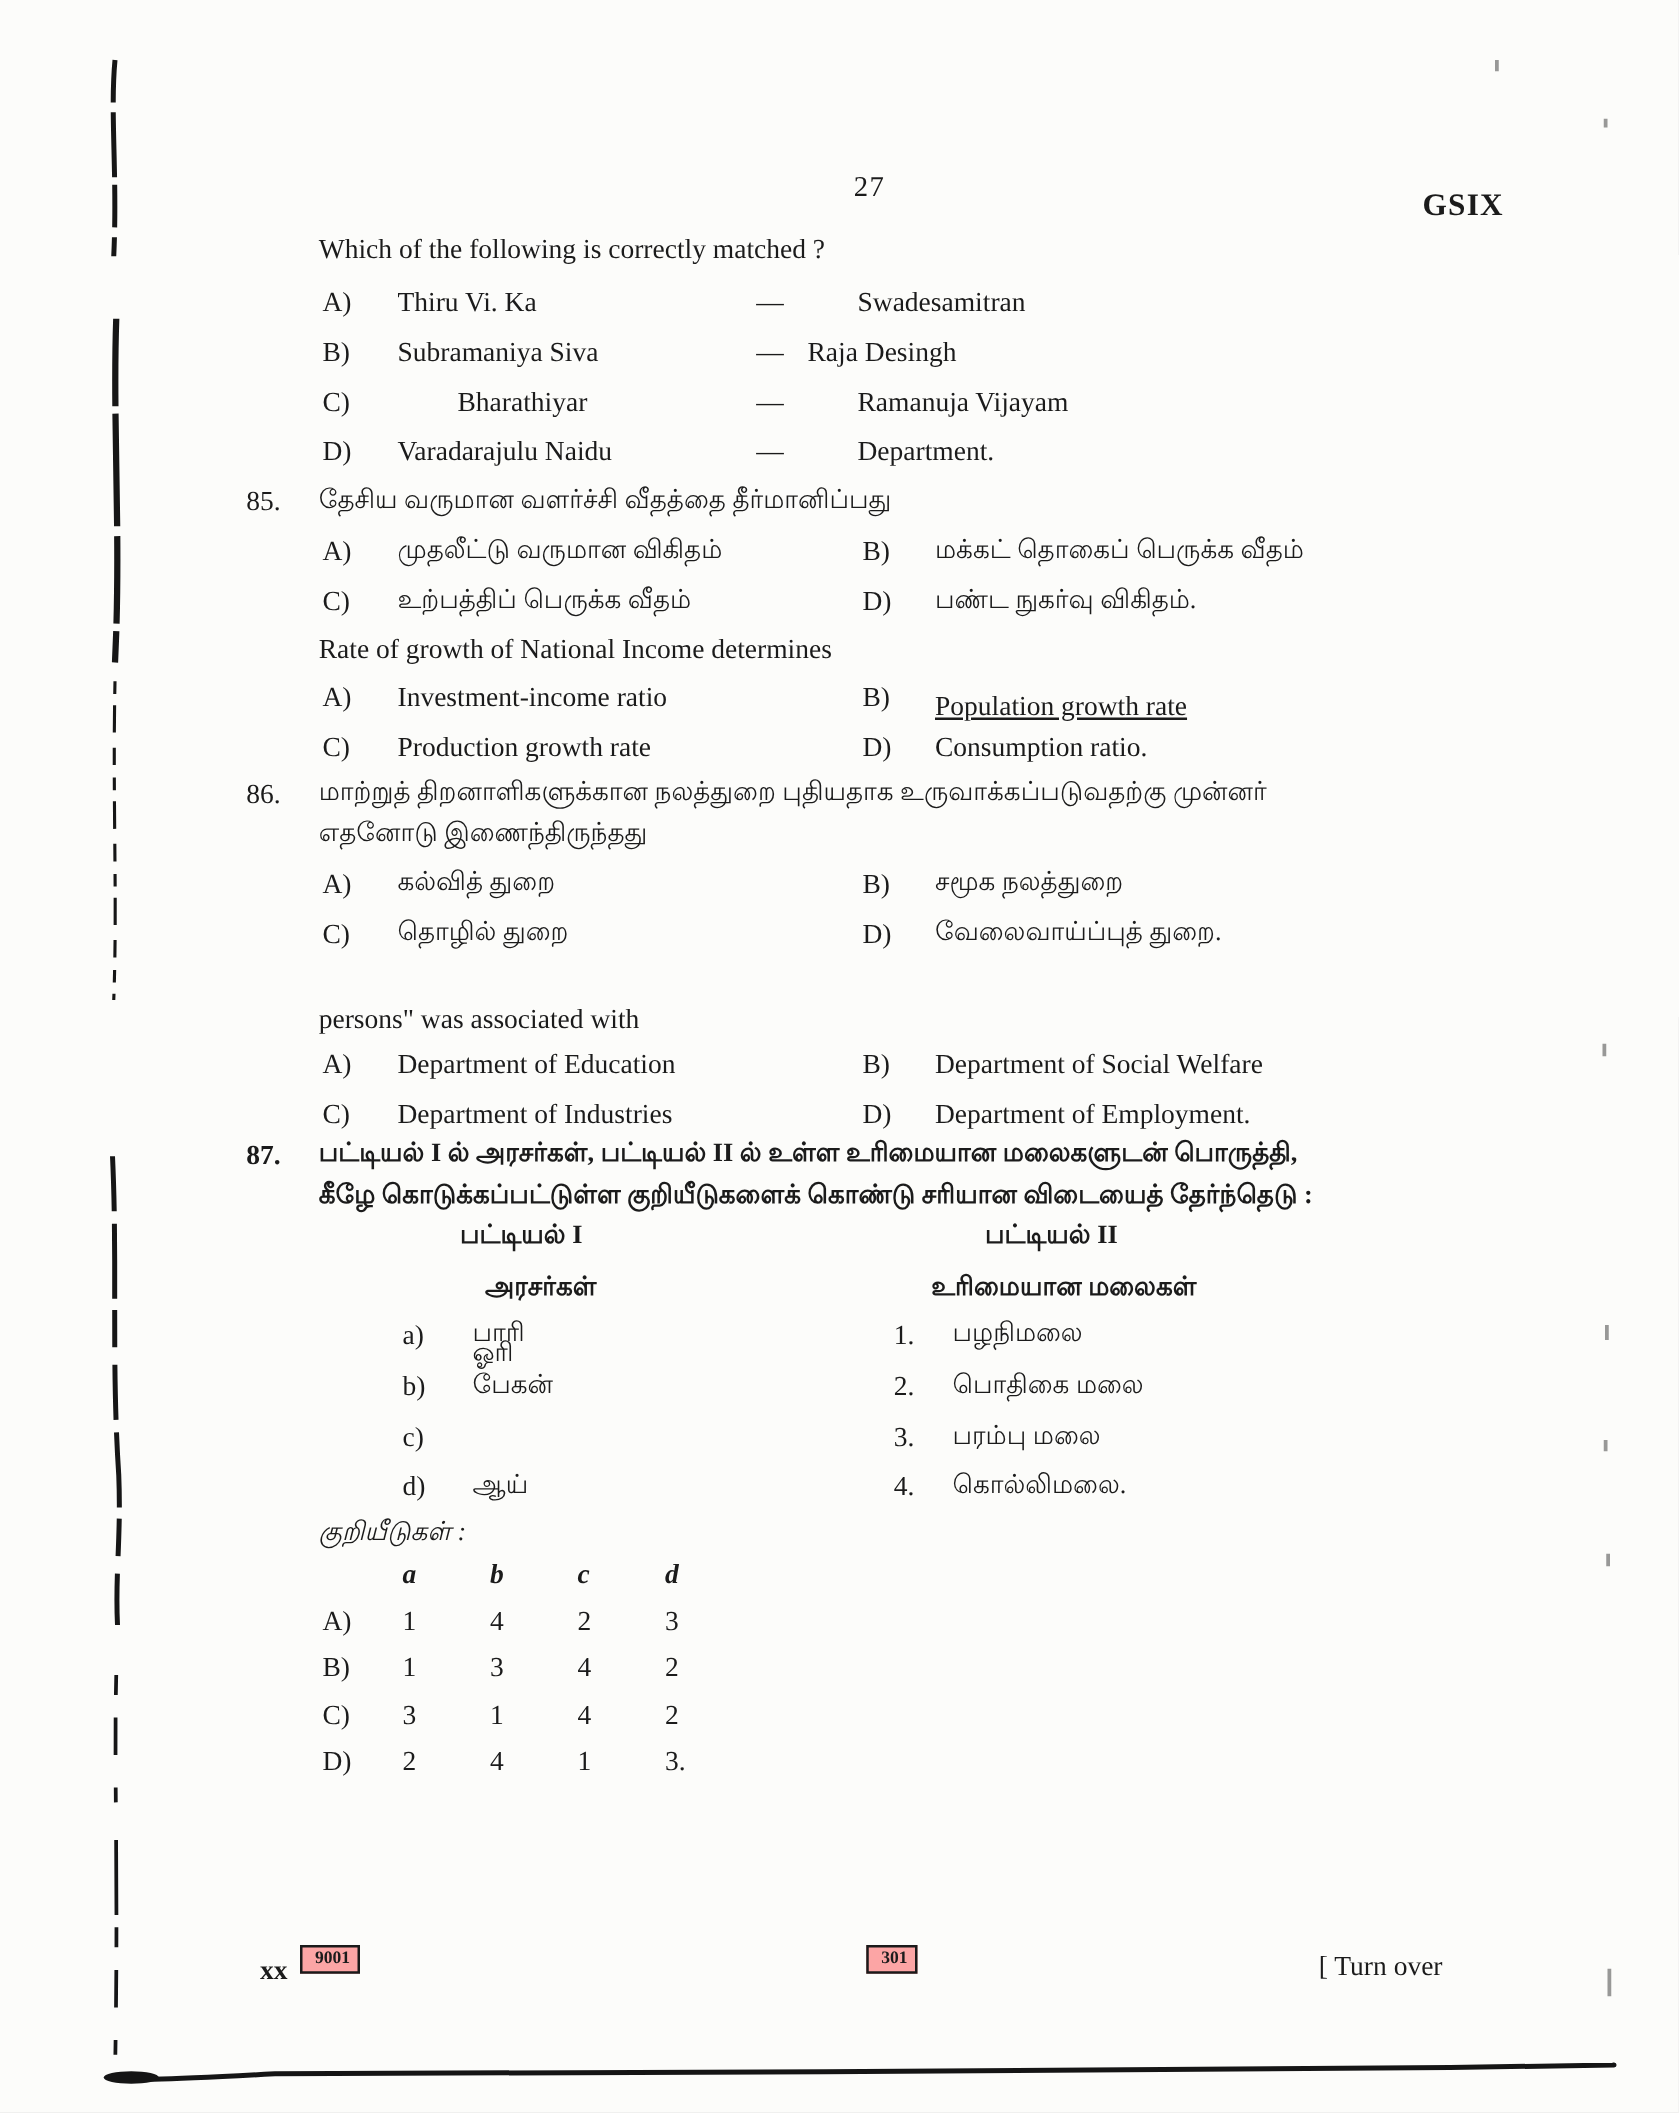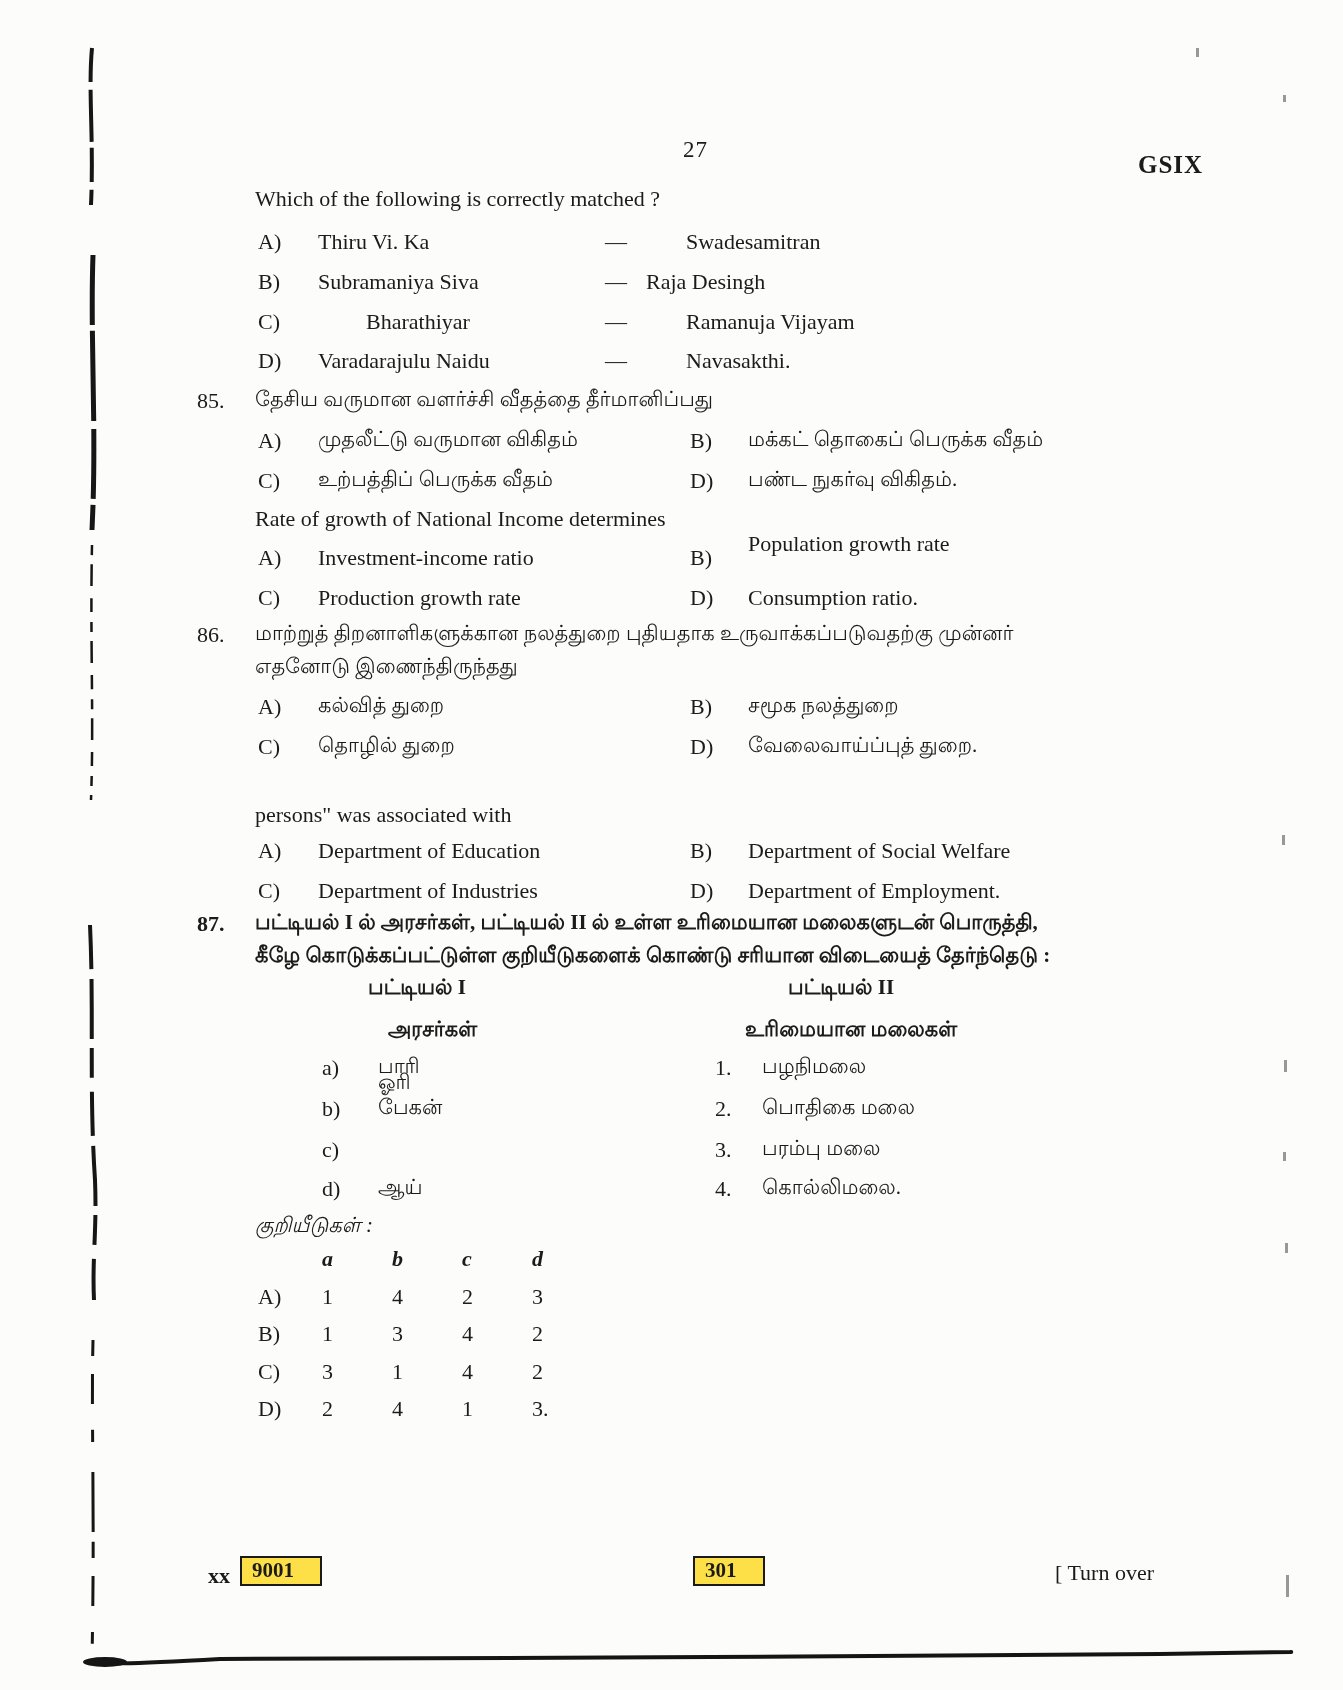--- a/index.html
+++ b/index.html
@@ -15,23 +15,23 @@
   .t { position:absolute; white-space:nowrap; line-height:1; }
   .en { font-size:22px; }
   .ta { font-size:21px; }
   .b  { font-weight:bold; }
   .i  { font-style:italic; }
   .pgnum { font-size:23px; letter-spacing:1px; }
   .code-hd { font-size:25px; font-weight:bold; letter-spacing:1px; }
   .box {
     display:inline-block;
     border:2px solid #1a1a1a;
-    padding:2px 26px 3px 10px;
-    font-weight:bold; font-size:21px;
-    background:#fde047;
+    padding:2px 6px 3px 10px;
+    font-weight:bold; font-size:14px;
+    background:#fca5a5;
   }
   .speck { position:absolute; background:#555; opacity:.6; }
   .deco  { position:absolute; }
 </style>
 </head>
 <body>
 
 <div class="page">
 
   <svg class="deco" width="40" height="1690" viewBox="0 0 40 1690" style="left:70px; top:0;">
@@ -69,41 +69,41 @@
   <span class="t en" style="left:646px; top:271px;">Raja Desingh</span>
 
   <span class="t en" style="left:258px; top:311px;">C)</span>
   <span class="t en" style="left:318px; top:311px;margin-left:48px;">Bharathiyar</span>
   <span class="t en" style="left:605px; top:311px;">—</span>
   <span class="t en" style="left:686px; top:311px;">Ramanuja Vijayam</span>
 
   <span class="t en" style="left:258px; top:350px;">D)</span>
   <span class="t en" style="left:318px; top:350px;">Varadarajulu Naidu</span>
   <span class="t en" style="left:605px; top:350px;">—</span>
-  <span class="t en" style="left:686px; top:350px;">Navasakthi.</span>
+  <span class="t en" style="left:686px; top:350px;">Department.</span>
 
   <span class="t en" style="left:197px; top:390px;">85.</span>
   <span class="t ta" style="left:255px; top:389px;">தேசிய வருமான வளர்ச்சி வீதத்தை தீர்மானிப்பது</span>
 
   <span class="t en" style="left:258px; top:430px;">A)</span>
   <span class="t ta" style="left:318px; top:429px;">முதலீட்டு வருமான விகிதம்</span>
   <span class="t en" style="left:690px; top:430px;">B)</span>
   <span class="t ta" style="left:748px; top:429px;">மக்கட் தொகைப் பெருக்க வீதம்</span>
 
   <span class="t en" style="left:258px; top:470px;">C)</span>
   <span class="t ta" style="left:318px; top:469px;">உற்பத்திப் பெருக்க வீதம்</span>
   <span class="t en" style="left:690px; top:470px;">D)</span>
   <span class="t ta" style="left:748px; top:469px;">பண்ட நுகர்வு விகிதம்.</span>
 
   <span class="t en" style="left:255px; top:508px;">Rate of growth of National Income determines</span>
 
   <span class="t en" style="left:258px; top:547px;">A)</span>
   <span class="t en" style="left:318px; top:547px;">Investment-income ratio</span>
   <span class="t en" style="left:690px; top:547px;">B)</span>
-  <span class="t en" style="left:748px; top:533px;">Population growth rate</span>
+  <span class="t en" style="left:748px; top:554px;text-decoration:underline;">Population growth rate</span>
 
   <span class="t en" style="left:258px; top:587px;">C)</span>
   <span class="t en" style="left:318px; top:587px;">Production growth rate</span>
   <span class="t en" style="left:690px; top:587px;">D)</span>
   <span class="t en" style="left:748px; top:587px;">Consumption ratio.</span>
 
   <span class="t en" style="left:197px; top:624px;">86.</span>
   <span class="t ta" style="left:255px; top:623px;">மாற்றுத்  திறனாளிகளுக்கான  நலத்துறை  புதியதாக  உருவாக்கப்படுவதற்கு  முன்னர்</span>
   <span class="t ta" style="left:255px; top:656px;">எதனோடு இணைந்திருந்தது</span>
 

